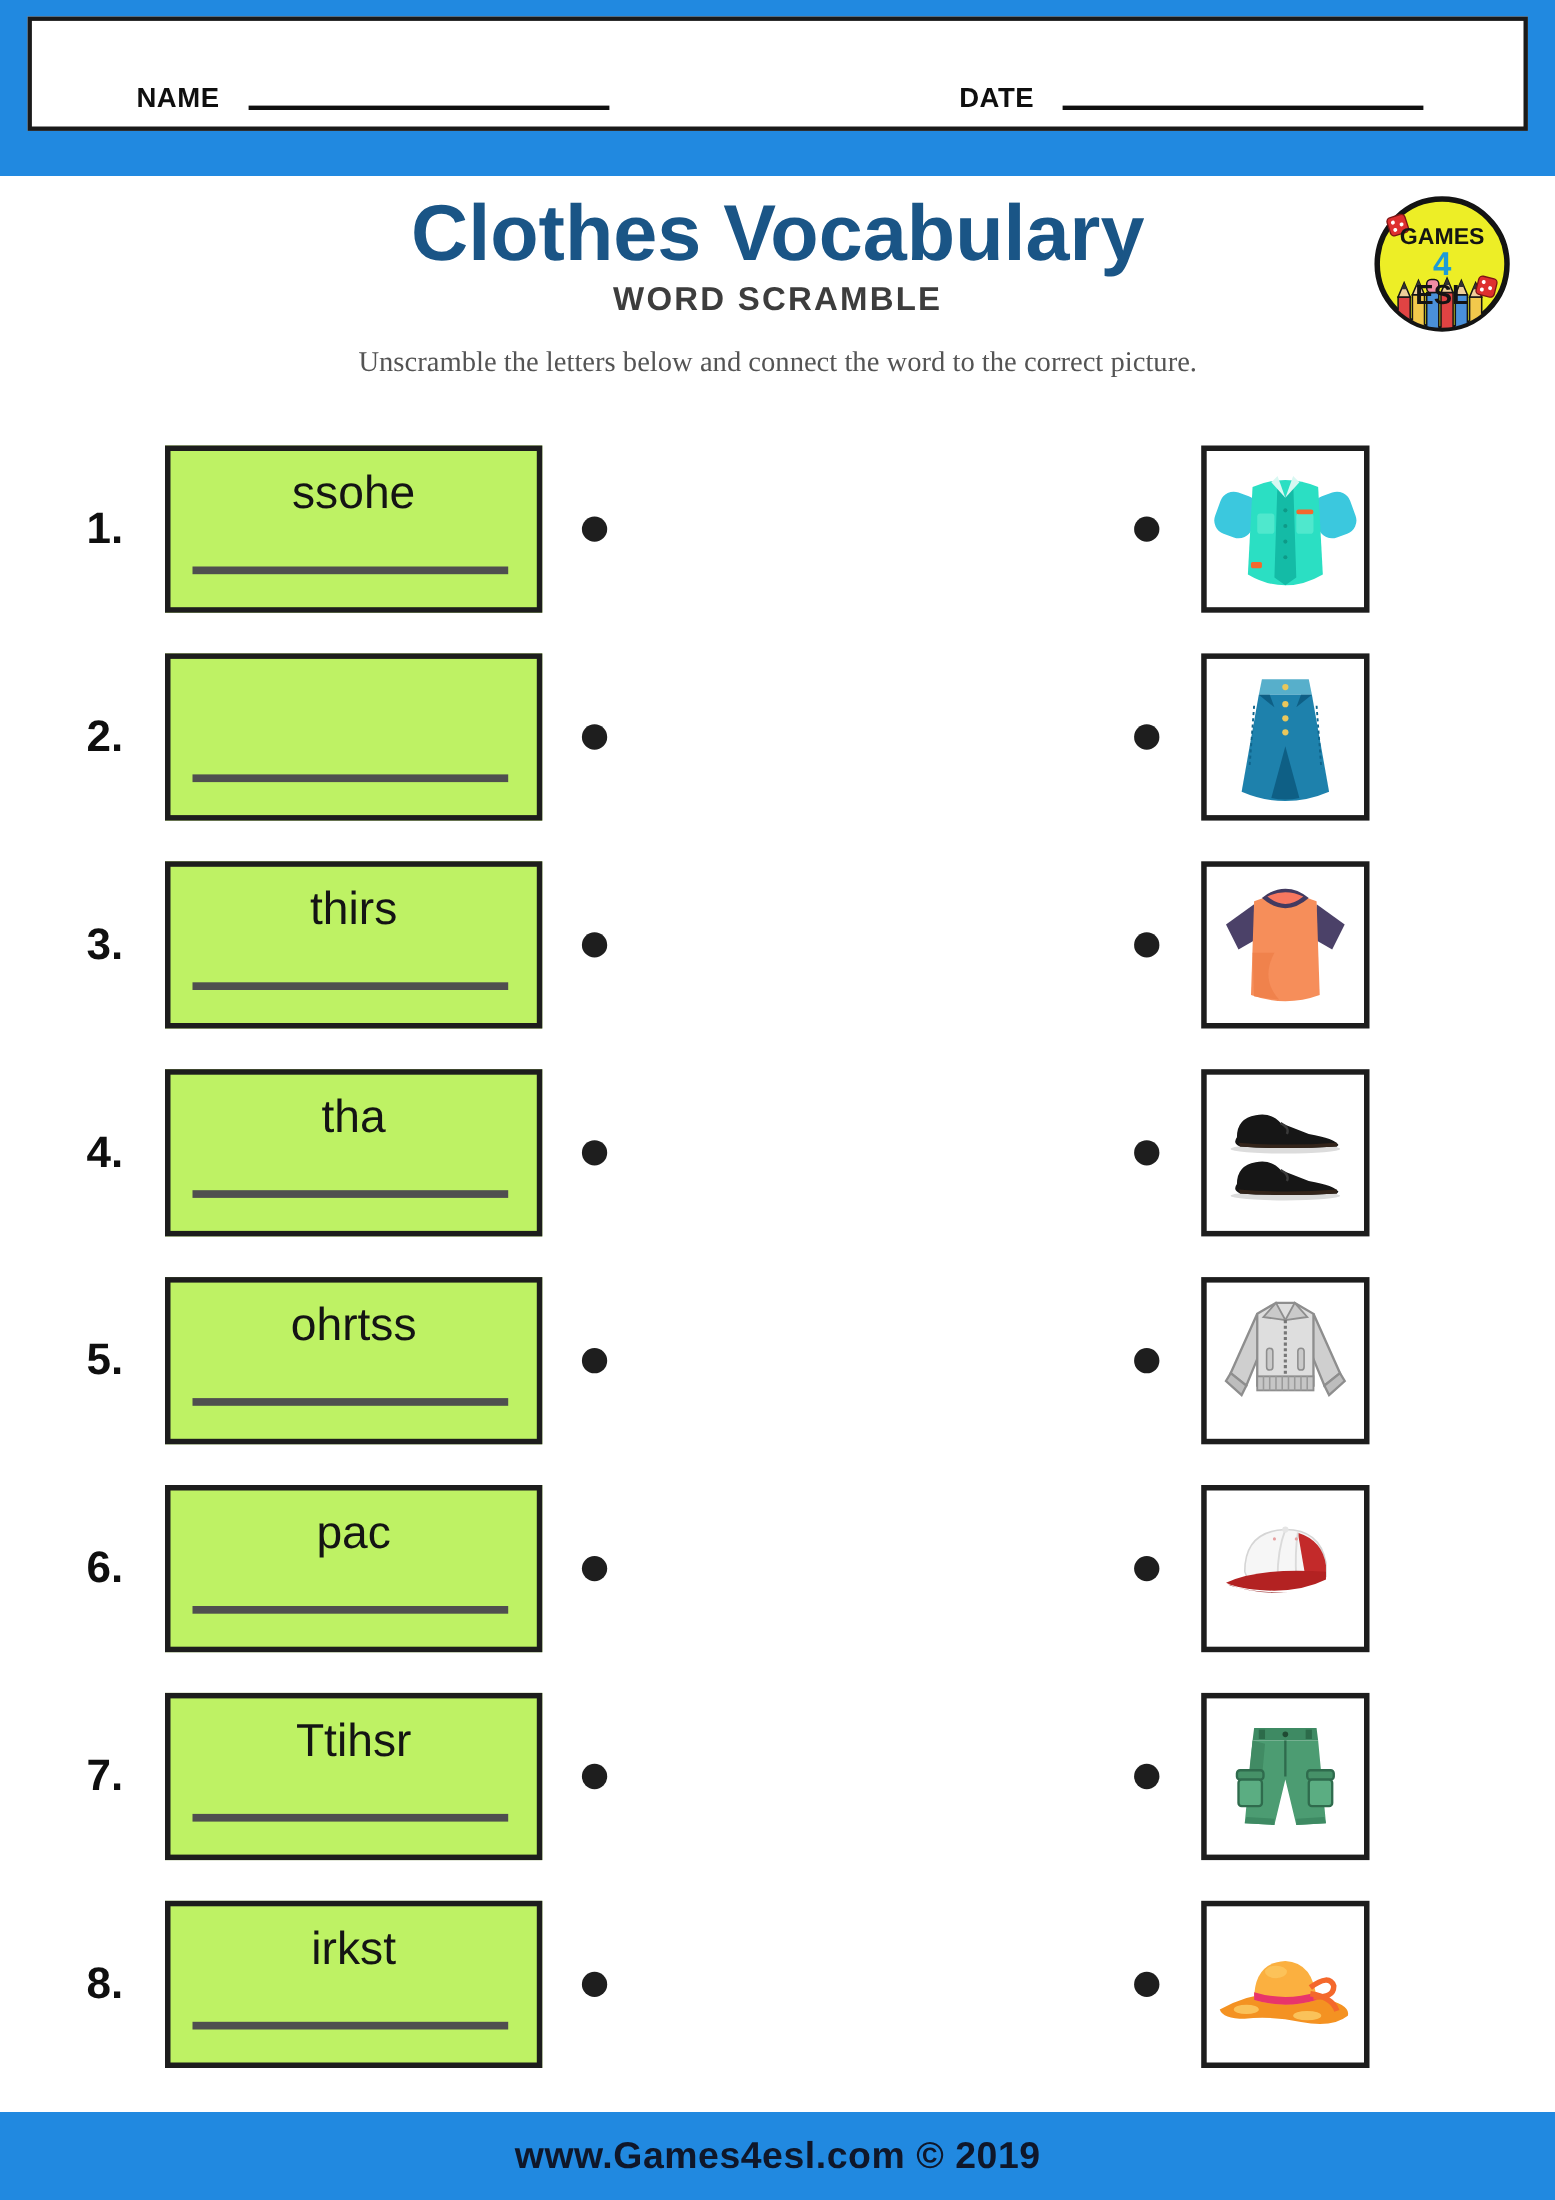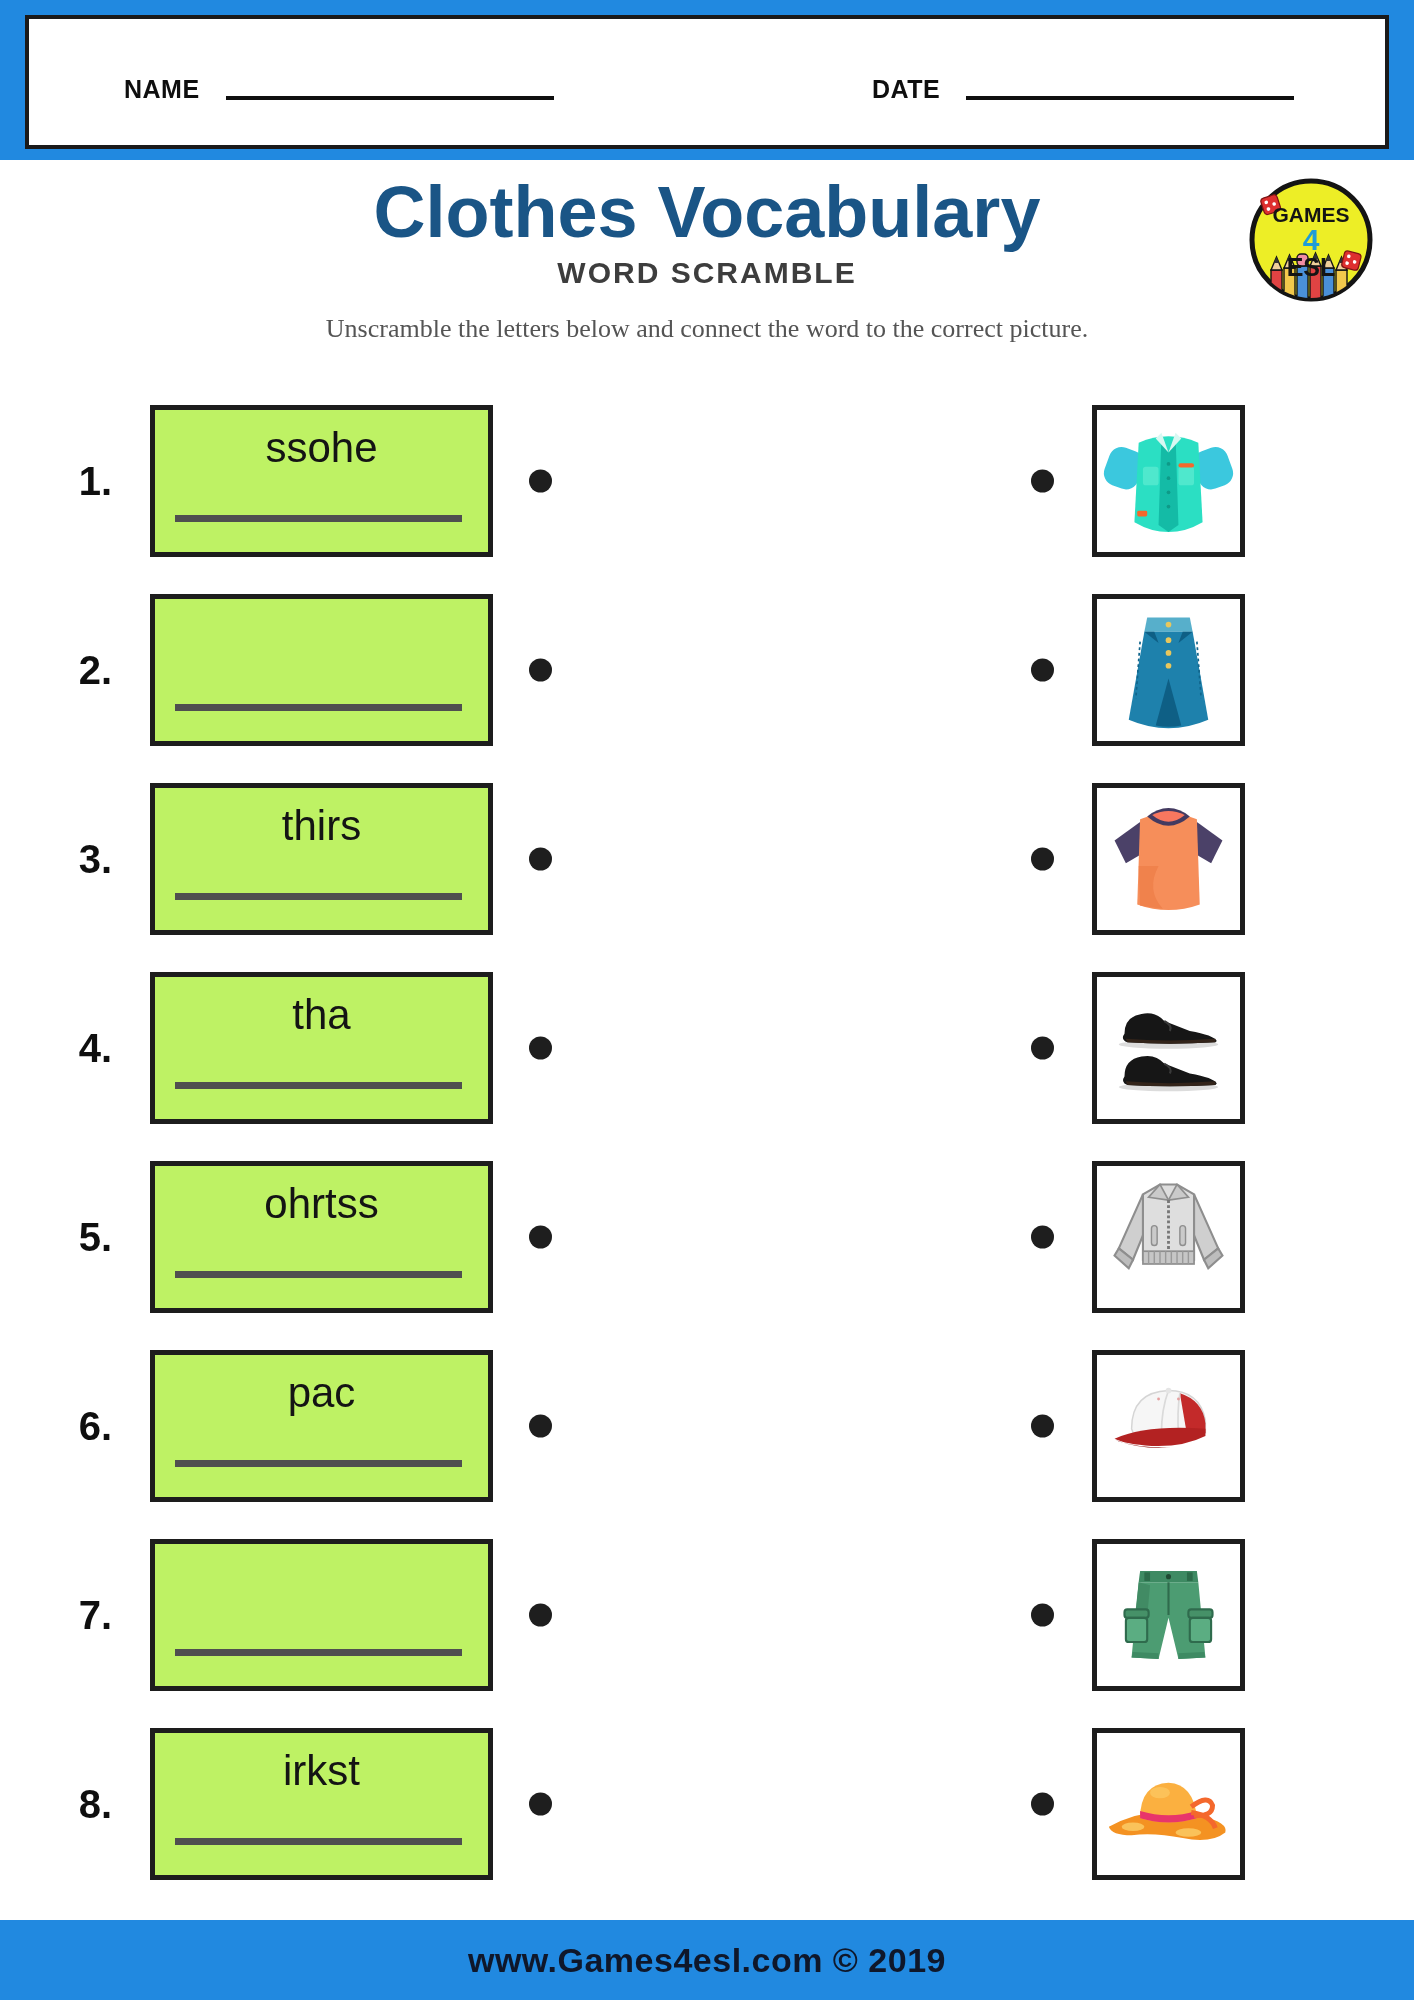--- a/index.html
+++ b/index.html
@@ -2,21 +2,21 @@
 <html style="--band-blue: #2189E0; --title-blue: #1A5586; --logo-yellow: #EDEE26; --logo-number-blue: #1E9CD7;"><head>
 <meta charset="utf-8">
 <style>
   * { box-sizing: border-box; }
   html,body { margin:0; padding:0; background:#e9e9e9; }
   body { font-family:"Liberation Sans", sans-serif; }
   .page { position:relative; width:1414px; height:2000px; background:#ffffff; overflow:hidden; margin:0 auto; }
 
   
   .top-band { position:relative; width:100%; height:160px; background:var(--band-blue,#2189E0); }
-  .nd-box { position:absolute; left:25px; top:15px; width:1364px; height:134px; background:#ffffff; border:4px solid #1A1A1A; }
+  .nd-box { position:absolute; left:25px; top:15px; width:1364px; height:104px; background:#ffffff; border:4px solid #1A1A1A; }
   .nd-group { position:absolute; top:58px; display:flex; align-items:flex-end; }
   .nd-group.name { left:95px; }
   .nd-group.date { left:843px; }
   .nd-label { font-weight:700; font-size:25px; letter-spacing:.5px; color:#0f0f0f; line-height:1; }
   .nd-line { display:inline-block; width:328px; height:0; border-bottom:4px solid #0f0f0f; margin-left:26px; margin-bottom:2px; }
 
   
   .title { margin:14px 0 0 0; text-align:center; font-size:72px; font-weight:700; letter-spacing:0; color:var(--title-blue,#1A5586); line-height:1.06; }
   .subtitle { margin-top:6px; text-align:center; font-size:30px; font-weight:700; letter-spacing:2px; color:#3D3D3D; line-height:1.1; }
   .instruction { margin:24px 0 0 0; text-align:center; font-size:26px; font-weight:400; color:#545454; line-height:1.2;font-family:Liberation Serif, serif; }
@@ -259,20 +259,21 @@
               <circle cx="50" cy="25" r="2" fill="#E5E5E5"></circle>
               <circle cx="43" cy="31" r="1" fill="#E5A0A0"></circle>
               <circle cx="57" cy="31" r="1" fill="#E5A0A0"></circle>
             </svg>
           </span>
     </div>
   </div>
       <div class="row">
     <div class="num">7.</div>
     <div class="word-box">
+      <div class="word">Ttihsr</div>
       <div class="answer-line"></div>
     </div>
     <span class="dot left"></span>
     <span class="dot right"></span>
     <div class="pic-box">
       <span class="pic-icon">
             <svg viewBox="0 0 100 100">
               <path d="M30 19 L70 19 L71 27 L29 27 Z" fill="#3E8A63"></path>
               <rect x="33" y="20" width="4" height="6" fill="#2C6B4A"></rect>
               <rect x="63" y="20" width="4" height="6" fill="#2C6B4A"></rect>

